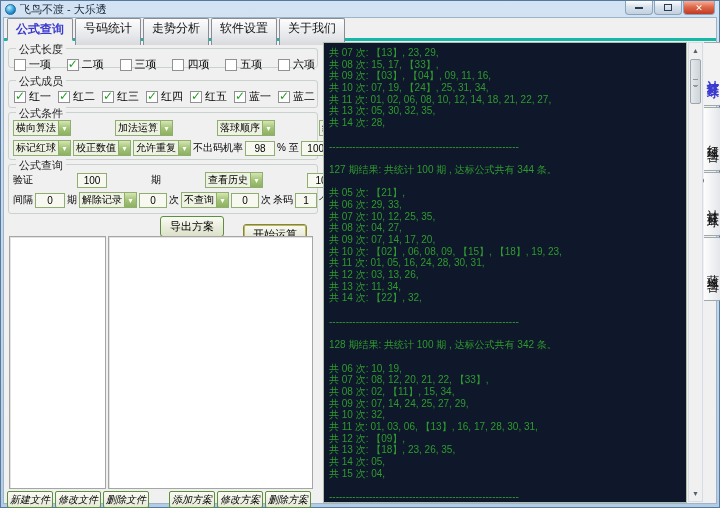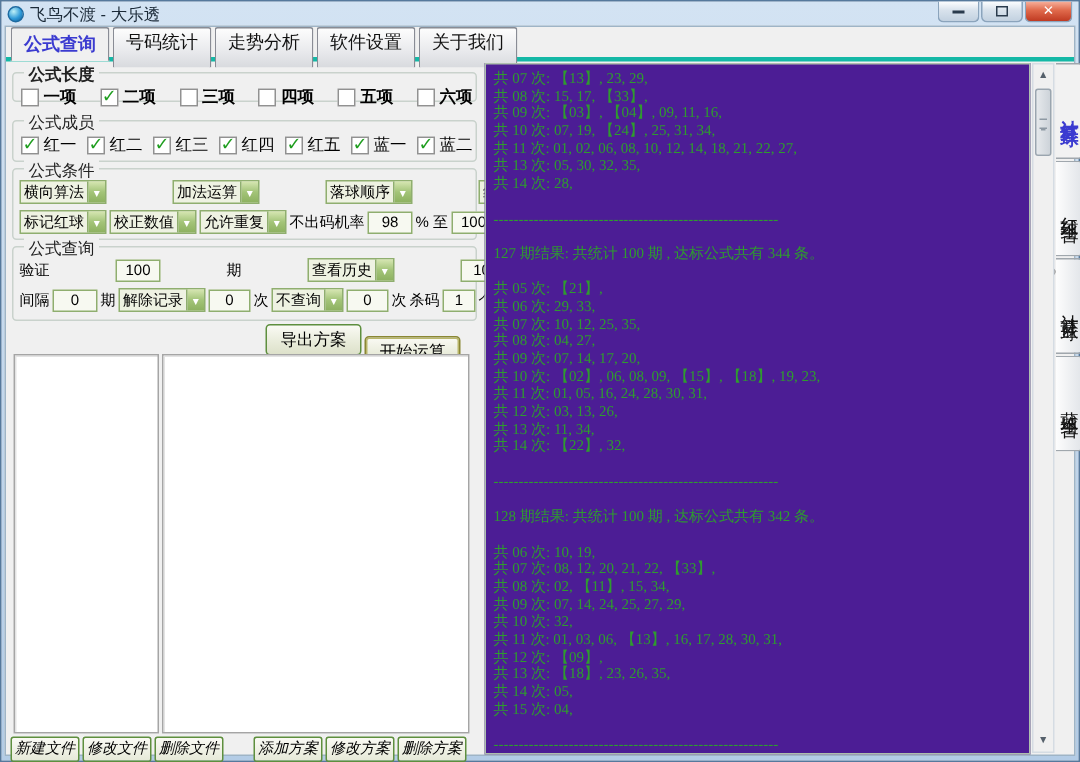--- a/index.html
+++ b/index.html
@@ -31,21 +31,21 @@
     border:1px solid #898c95; border-bottom:none; border-radius:2px 2px 0 0;
     background:linear-gradient(#fdfdfd,#e8e9ec 60%,#d8dade); color:#111; cursor:default; }
   .tab.selected { height:23px; line-height:21px; background:#f0f0f0; font-weight:bold;
     color:#3b3bd0; margin-bottom:-1px; border-bottom:1px solid #f0f0f0; }
   
   .left-panel { position:absolute; left:1px; top:24px; width:316px; bottom:0; }
   .group { position:absolute; left:3px; right:3px; border:1px solid #c9d2cc;
     border-radius:3px; background:#f0f0f0; }
   .group-title { position:absolute; top:-7px; left:7px; background:#f0f0f0;
     padding:0 3px; font-size:11px; color:#222; }
-  .g1 { top:6px;  height:20px;font-weight:bold; }
+  .g1 { top:6px;  height:20px; }
   .g2 { top:38px; height:28px; }
   .g3 { top:70px; height:48px; }
   .g4 { top:122px; height:50px; }
   .cb-row { position:absolute; left:5px; right:2px; top:8px; display:flex;
     justify-content:space-between; align-items:center; }
   .cb-item { display:flex; align-items:center; gap:3px; font-size:11px; }
   .checkbox { width:12px; height:12px; background:#fff; border:1px solid #919191;
     position:relative; flex:none; }
   .checkbox.checked::after { content:"✓"; position:absolute; left:0; top:-3px;
     font-size:12px; font-weight:bold; color:#1f9e1f; }
@@ -55,37 +55,37 @@
   .combo { display:inline-flex; align-items:center; height:16px;
     border:1px solid #8fae6f; background:#eef2e2; flex:none; }
   .combo .txt { padding:0 2px; font-size:10px; white-space:nowrap; }
   .combo .btn { width:12px; height:100%; border-left:1px solid #8fae6f; color:#fff;
     background:linear-gradient(#d6e6b2,#a3c478 50%,#8db160); font-size:8px;
     display:flex; align-items:center; justify-content:center; }
   .tbox { height:15px; border:1px solid #8fae6f; background:#f7f9f1; font-size:10px;
     text-align:center; width:28px; font-family:inherit; padding:0; }
   .tbox.w30 { width:30px; }
   .lbl { white-space:nowrap; }
-  .action-row { position:absolute; top:174px; right:14px; display:flex; gap:2px; }
+  .action-row { position:absolute; top:174px; right:14px; display:flex; gap:19px; }
   .pushbtn { height:21px; padding:0 9px; font-size:11px; border:1px solid #5e8f3e;
     border-radius:3px; background:linear-gradient(#fafaf4,#e9ecdb 55%,#dde1ca); color:#000; }
   .pushbtn.default { border:1px solid #8a8734; box-shadow:0 0 0 1px #b9b66a inset;margin-top:8px; }
   .listbox { position:absolute; background:#fff; border:1px solid #a5a5a5;
     box-shadow:inset 1px 1px 0 #e3e3e3; }
   .list-left  { left:4px;  width:97px;  top:194px; height:253px; }
   .list-right { left:103px; width:205px; top:194px; height:253px; }
   .bottom-row { position:absolute; top:449px; left:2px; right:8px; display:flex; }
   .smallbtn { height:17px; line-height:15px; padding:0 2px; font-size:10px;
     border:1px solid #5e8f3e; border-radius:2px; margin-right:2px;
     background:linear-gradient(#fafaf4,#e6e9d8);font-style:italic; }
   .spacer { flex:1; }
   
   .output { position:absolute; left:319px; top:24px; width:364px; bottom:0;
-    background:#4c1d95; border:1px solid #aebfae; padding:4px 0 0 5px; overflow:hidden;
-    font-family:Liberation Serif, serif; font-size:10px;
+    background:#0f172a; border:1px solid #aebfae; padding:4px 0 0 5px; overflow:hidden;
+    font-family:Liberation Sans, sans-serif; font-size:10px;
     line-height:11.7px; color:#2f9b2f; }
   .line { white-space:pre; height:11.7px; }
   
   .scrollbar { position:absolute; left:684px; top:24px; width:15px; bottom:1px;
     background:#f0f0f0; border:1px solid #d5dce3; }
   .sb-arrow { position:absolute; left:1px; width:11px; height:13px; font-size:7px;
     color:#55606b; display:flex; align-items:center; justify-content:center; }
   .sb-up { top:1px; } .sb-down { bottom:1px; }
   .sb-thumb { position:absolute; left:1px; top:16px; width:11px; height:45px;
     background:linear-gradient(90deg,#e6e9ec,#cdd3d9); border:1px solid #9aa5af;

